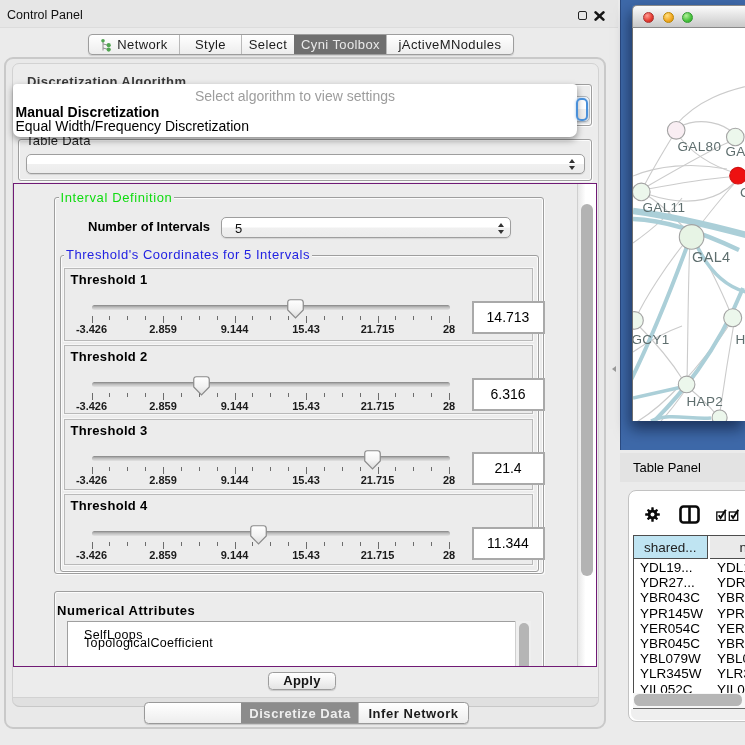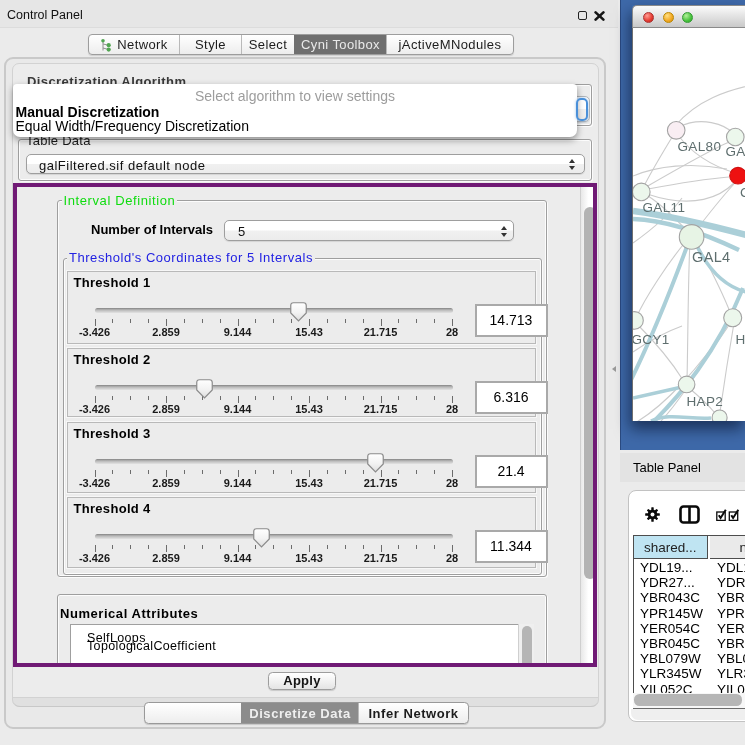--- a/index.html
+++ b/index.html
@@ -34,21 +34,21 @@
 .arr.up { border-left:3.4px solid transparent; border-right:3.4px solid transparent; border-bottom:4.2px solid #333; }
 .arr.dn { border-left:3.4px solid transparent; border-right:3.4px solid transparent; border-top:4.2px solid #333; }
 
 
 #popup { left:13px; top:84px; width:564px; height:53px; background:#ffffff; border-radius:4px 4px 7px 7px; box-shadow:0 3px 7px rgba(0,0,0,0.4); z-index:50; }
 #popup .hint { position:absolute; left:0; right:0; top:3.5px; text-align:center; font-size:14px; color:#9d9d9d; }
 #popup .it1 { position:absolute; left:2.5px; top:19.5px; font-size:14px; font-weight:bold; color:#000; }
 #popup .it2 { position:absolute; left:2.5px; top:33.5px; font-size:14px; color:#000; }
 
 
-#scrollpane { left:13px; top:183px; width:584px; height:484px; background:#ececec; border:4px solid #701a75; overflow:hidden; }
+#scrollpane { left:13px; top:183px; width:584px; height:484px; background:#ececec; border:1px solid #701a75; overflow:hidden; }
 #vsb { left:563px; top:0px; width:20px; height:482px; background:linear-gradient(90deg,#e8e8e8,#ffffff 40%,#ffffff); border-left:1px solid #cfcfcf; }
 #vsbthumb { left:567px; top:20px; width:11.5px; height:372px; background:#b3b3b3; border-radius:6px; }
 
 
 .tpanel { position:absolute; left:50px; width:469px; background:#ececec; border:1px solid #b9b9b9; box-shadow:0 0 0 1px #f7f7f7; }
 .tpanel .ttl { position:absolute; left:5.5px; top:3px; font-size:13px; font-weight:bold; letter-spacing:0.3px; color:#000; }
 .groove { position:absolute; left:27px; width:358px; height:5px; border-radius:3px; background:linear-gradient(#838383,#b9b9b9 40%,#e3e3e3); }
 .tfield { position:absolute; left:406.5px; width:73px; height:33px; background:#ffffff; border:2px solid #a9a9a9; font-size:14px; color:#000; text-align:center; line-height:29px; }
 
 .tick { position:absolute; width:1px; background:#6c6c6c; }
@@ -118,21 +118,20 @@
 
 <div class="abs" id="popup">
   <div class="hint">Select algorithm to view settings</div>
   <div class="it1">Manual Discretization</div>
   <div class="it2">Equal Width/Frequency Discretization</div>
 </div>
 
 <div class="group" style="left:18px; top:139px; width:574px; height:42px;"></div>
 <div class="txt" style="left:26px; top:133px; font-size:13px; letter-spacing:0.25px; color:#1a1a1a;">Table Data</div>
 <div class="combo" style="left:26px; top:153.5px; width:559px; height:20.5px;">
-  <div class="v">galFiltered.sif default node</div>
   <div class="arr up" style="left:542px; top:4.5px;"></div>
   <div class="arr dn" style="left:542px; top:11.5px;"></div>
 </div>
 
 <div class="abs" id="scrollpane">
 
   <div class="group" style="left:39.5px; top:13px; width:490.5px; height:377px;"></div>
   <div class="txt" style="left:44.5px; top:6px; font-size:13px; letter-spacing:0.6px; color:#0fdc0f; background:#ececec; padding:0 2px;">Interval Definition</div>
 
   <div class="txt" style="left:74px; top:35px; font-size:13px; font-weight:bold; color:#000;">Number of Intervals</div>

